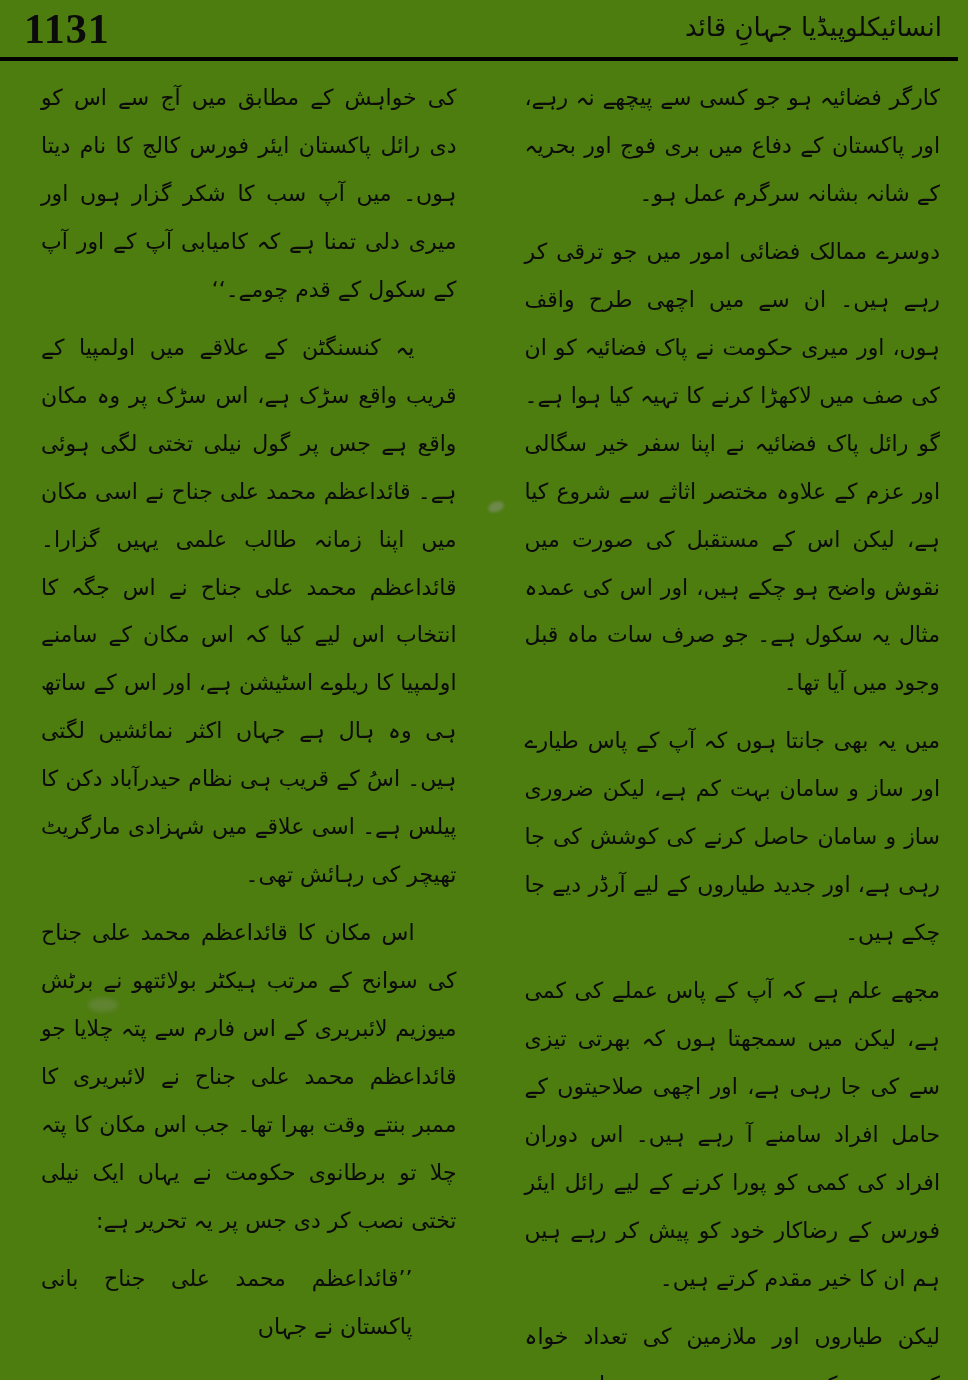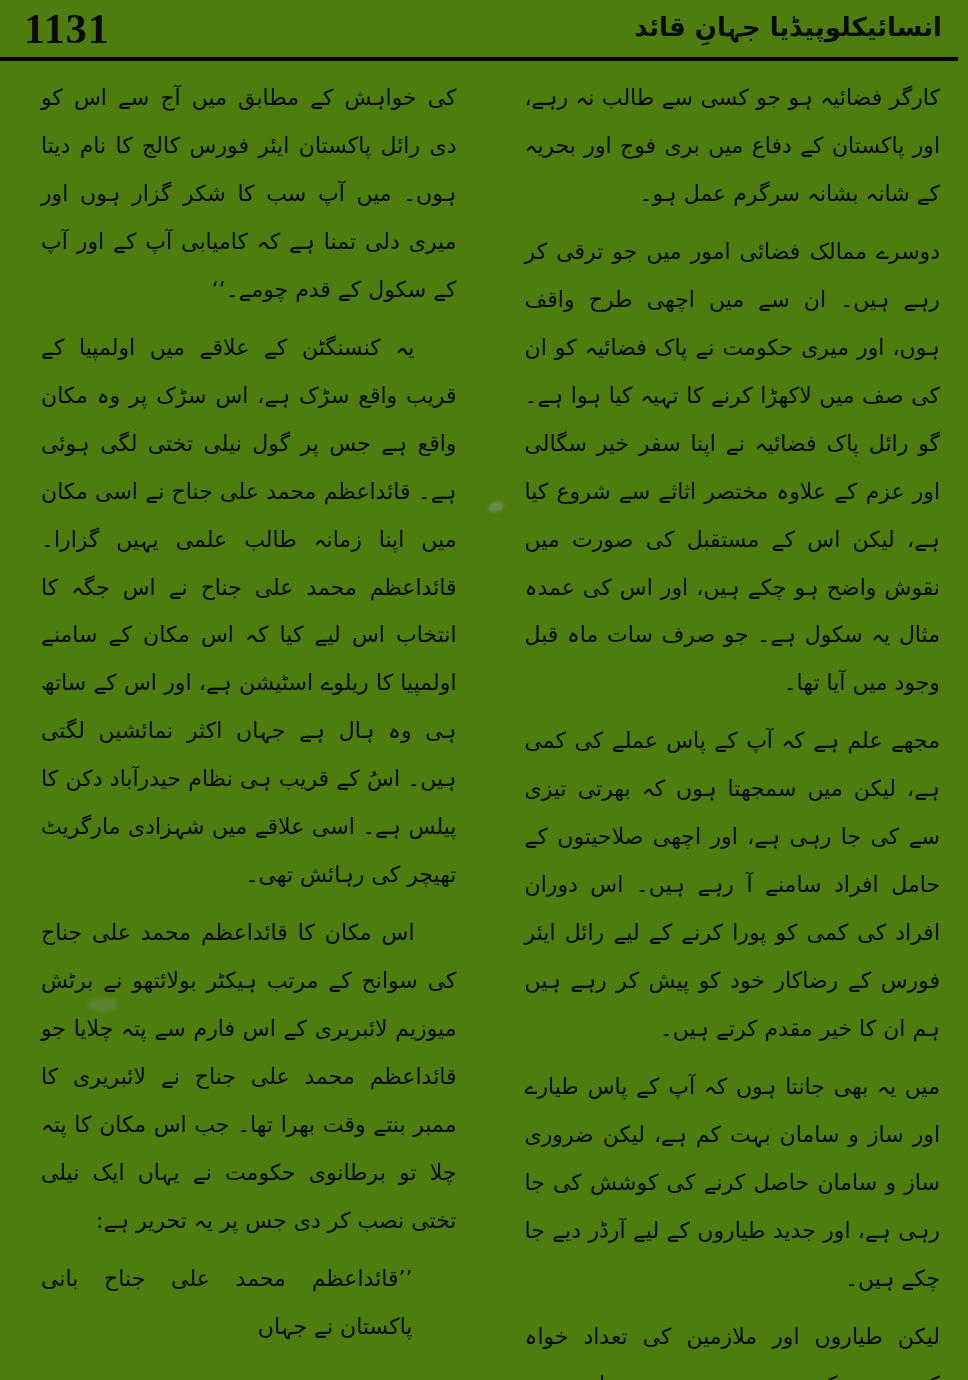--- a/index.html
+++ b/index.html
@@ -16,21 +16,21 @@
     position:absolute;top:6px;left:24px;right:26px;
     display:flex;justify-content:space-between;align-items:flex-start;
   }
   .page-number{
     font-family:"Liberation Serif",serif;
     font-weight:700;font-size:42px;line-height:1.1;letter-spacing:1px;
     transform:scaleY(1.02);
   }
   .book-title{
     direction:rtl;
-    font-size:26px;font-weight:700;
+    font-size:26px;font-weight:400;
     margin-top:6px;
     letter-spacing:0px;
   }
   .hdr-rule{
     position:absolute;top:57px;left:0;right:10px;height:4px;background:#000;
   }
   
   .columns{
     position:absolute;top:74px;left:25px;right:28px;bottom:0;
     direction:rtl;
@@ -72,24 +72,24 @@
 
   <div class="hdr">
     <div class="page-number">1131</div>
     <div class="book-title">انسائیکلوپیڈیا جہانِ قائد</div>
   </div>
   <div class="hdr-rule"></div>
 
   <div class="columns">
 
     <section class="col">
-      <p>کارگر فضائیہ ہو جو کسی سے طالب نہ رہے، اور پاکستان کے دفاع میں بری فوج اور بحریہ کے شانہ بشانہ سرگرم عمل ہو۔</p>
+      <p>کارگر فضائیہ ہو جو کسی سے پیچھے نہ رہے، اور پاکستان کے دفاع میں بری فوج اور بحریہ کے شانہ بشانہ سرگرم عمل ہو۔</p>
       <p>دوسرے ممالک فضائی امور میں جو ترقی کر رہے ہیں۔ ان سے میں اچھی طرح واقف ہوں، اور میری حکومت نے پاک فضائیہ کو ان کی صف میں لاکھڑا کرنے کا تہیہ کیا ہوا ہے۔ گو رائل پاک فضائیہ نے اپنا سفر خیر سگالی اور عزم کے علاوہ مختصر اثاثے سے شروع کیا ہے، لیکن اس کے مستقبل کی صورت میں نقوش واضح ہو چکے ہیں، اور اس کی عمدہ مثال یہ سکول ہے۔ جو صرف سات ماہ قبل وجود میں آیا تھا۔</p>
+      <p>میں یہ بھی جانتا ہوں کہ آپ کے پاس طیارے اور ساز و سامان بہت کم ہے، لیکن ضروری ساز و سامان حاصل کرنے کی کوشش کی جا رہی ہے، اور جدید طیاروں کے لیے آرڈر دیے جا چکے ہیں۔</p>
       <p>مجھے علم ہے کہ آپ کے پاس عملے کی کمی ہے، لیکن میں سمجھتا ہوں کہ بھرتی تیزی سے کی جا رہی ہے، اور اچھی صلاحیتوں کے حامل افراد سامنے آ رہے ہیں۔ اس دوران افراد کی کمی کو پورا کرنے کے لیے رائل ایئر فورس کے رضاکار خود کو پیش کر رہے ہیں ہم ان کا خیر مقدم کرتے ہیں۔</p>
-      <p>میں یہ بھی جانتا ہوں کہ آپ کے پاس طیارے اور ساز و سامان بہت کم ہے، لیکن ضروری ساز و سامان حاصل کرنے کی کوشش کی جا رہی ہے، اور جدید طیاروں کے لیے آرڈر دیے جا چکے ہیں۔</p>
       <p>لیکن طیاروں اور ملازمین کی تعداد خواہ کتنی ہی کیوں نہ ہو سب سے اہم چیز فضائیہ کے اندر باہمی رفاقت کا جذبہ اور ایک مجموعی نظم و ضبط ہے۔ میں آپ سے تاکید کرتا ہوں کہ آپ یاد رکھیں کہ صرف تنظیم اور خود اعتمادی سے ہی رائل پاک فضائیہ پاکستان کی شایانِ شان بن سکتی ہے۔ اس سکول کی ترقی کے بارے میں جان کر مجھے مسرت ہوئی ہے، اور آپ کے فضائی کمانڈر</p>
     </section>
 
     <section class="col">
       <p>کی خواہش کے مطابق میں آج سے اس کو دی رائل پاکستان ایئر فورس کالج کا نام دیتا ہوں۔ میں آپ سب کا شکر گزار ہوں اور میری دلی تمنا ہے کہ کامیابی آپ کے اور آپ کے سکول کے قدم چومے۔‘‘</p>
 
 
       <p class="indent">یہ کنسنگٹن کے علاقے میں اولمپیا کے قریب واقع سڑک ہے، اس سڑک پر وہ مکان واقع ہے جس پر گول نیلی تختی لگی ہوئی ہے۔ قائداعظم محمد علی جناح نے اسی مکان میں اپنا زمانہ طالب علمی یہیں گزارا۔ قائداعظم محمد علی جناح نے اس جگہ کا انتخاب اس لیے کیا کہ اس مکان کے سامنے اولمپیا کا ریلوے اسٹیشن ہے، اور اس کے ساتھ ہی وہ ہال ہے جہاں اکثر نمائشیں لگتی ہیں۔ اسُ کے قریب ہی نظام حیدرآباد دکن کا پیلس ہے۔ اسی علاقے میں شہزادی مارگریٹ تھیچر کی رہائش تھی۔</p>
       <p class="indent">اس مکان کا قائداعظم محمد علی جناح کی سوانح کے مرتب ہیکٹر بولائتھو نے برٹش میوزیم لائبریری کے اس فارم سے پتہ چلایا جو قائداعظم محمد علی جناح نے لائبریری کا ممبر بنتے وقت بھرا تھا۔ جب اس مکان کا پتہ چلا تو برطانوی حکومت نے یہاں ایک نیلی تختی نصب کر دی جس پر یہ تحریر ہے:</p>
 

